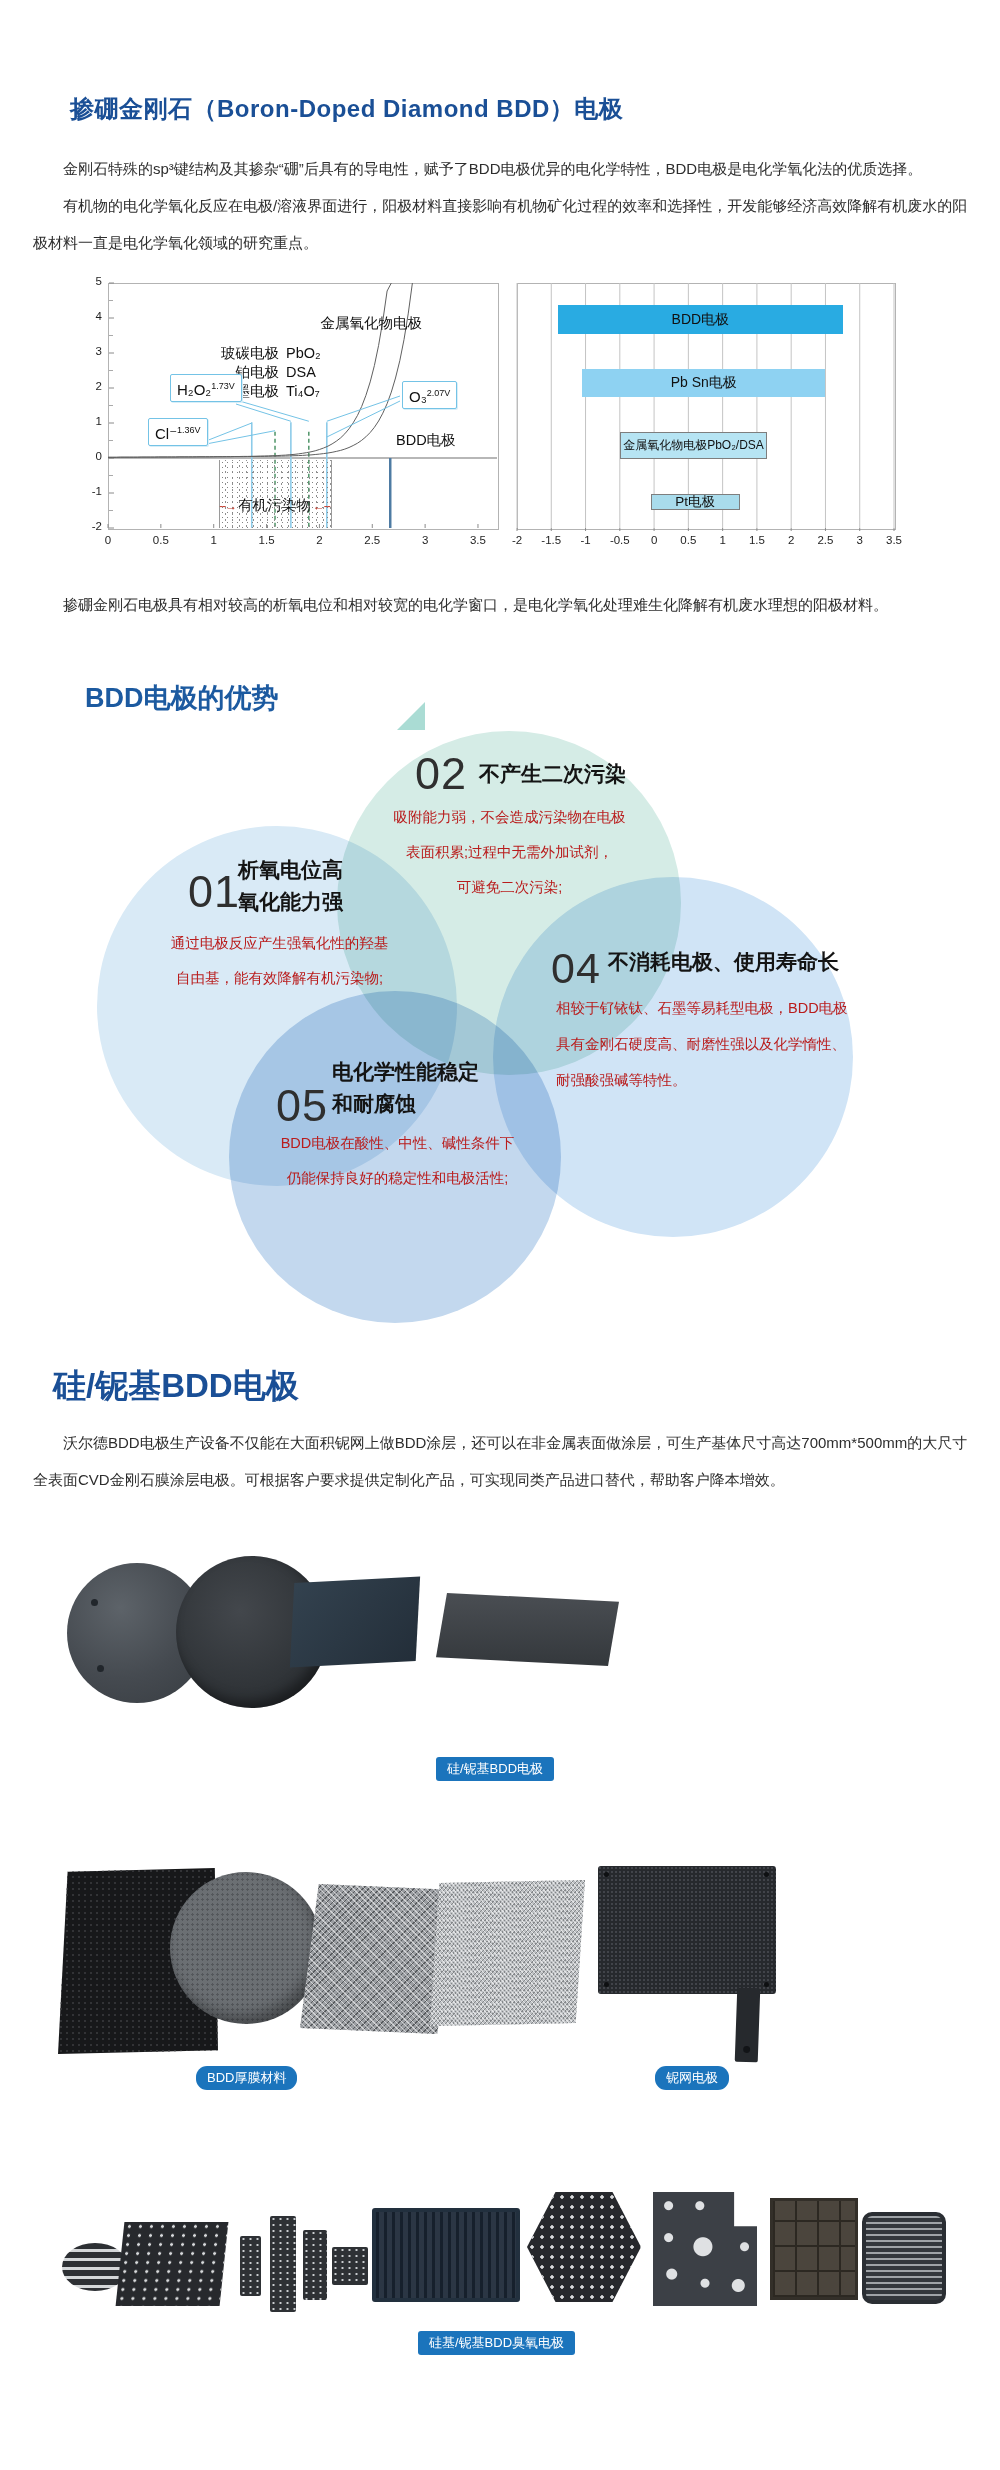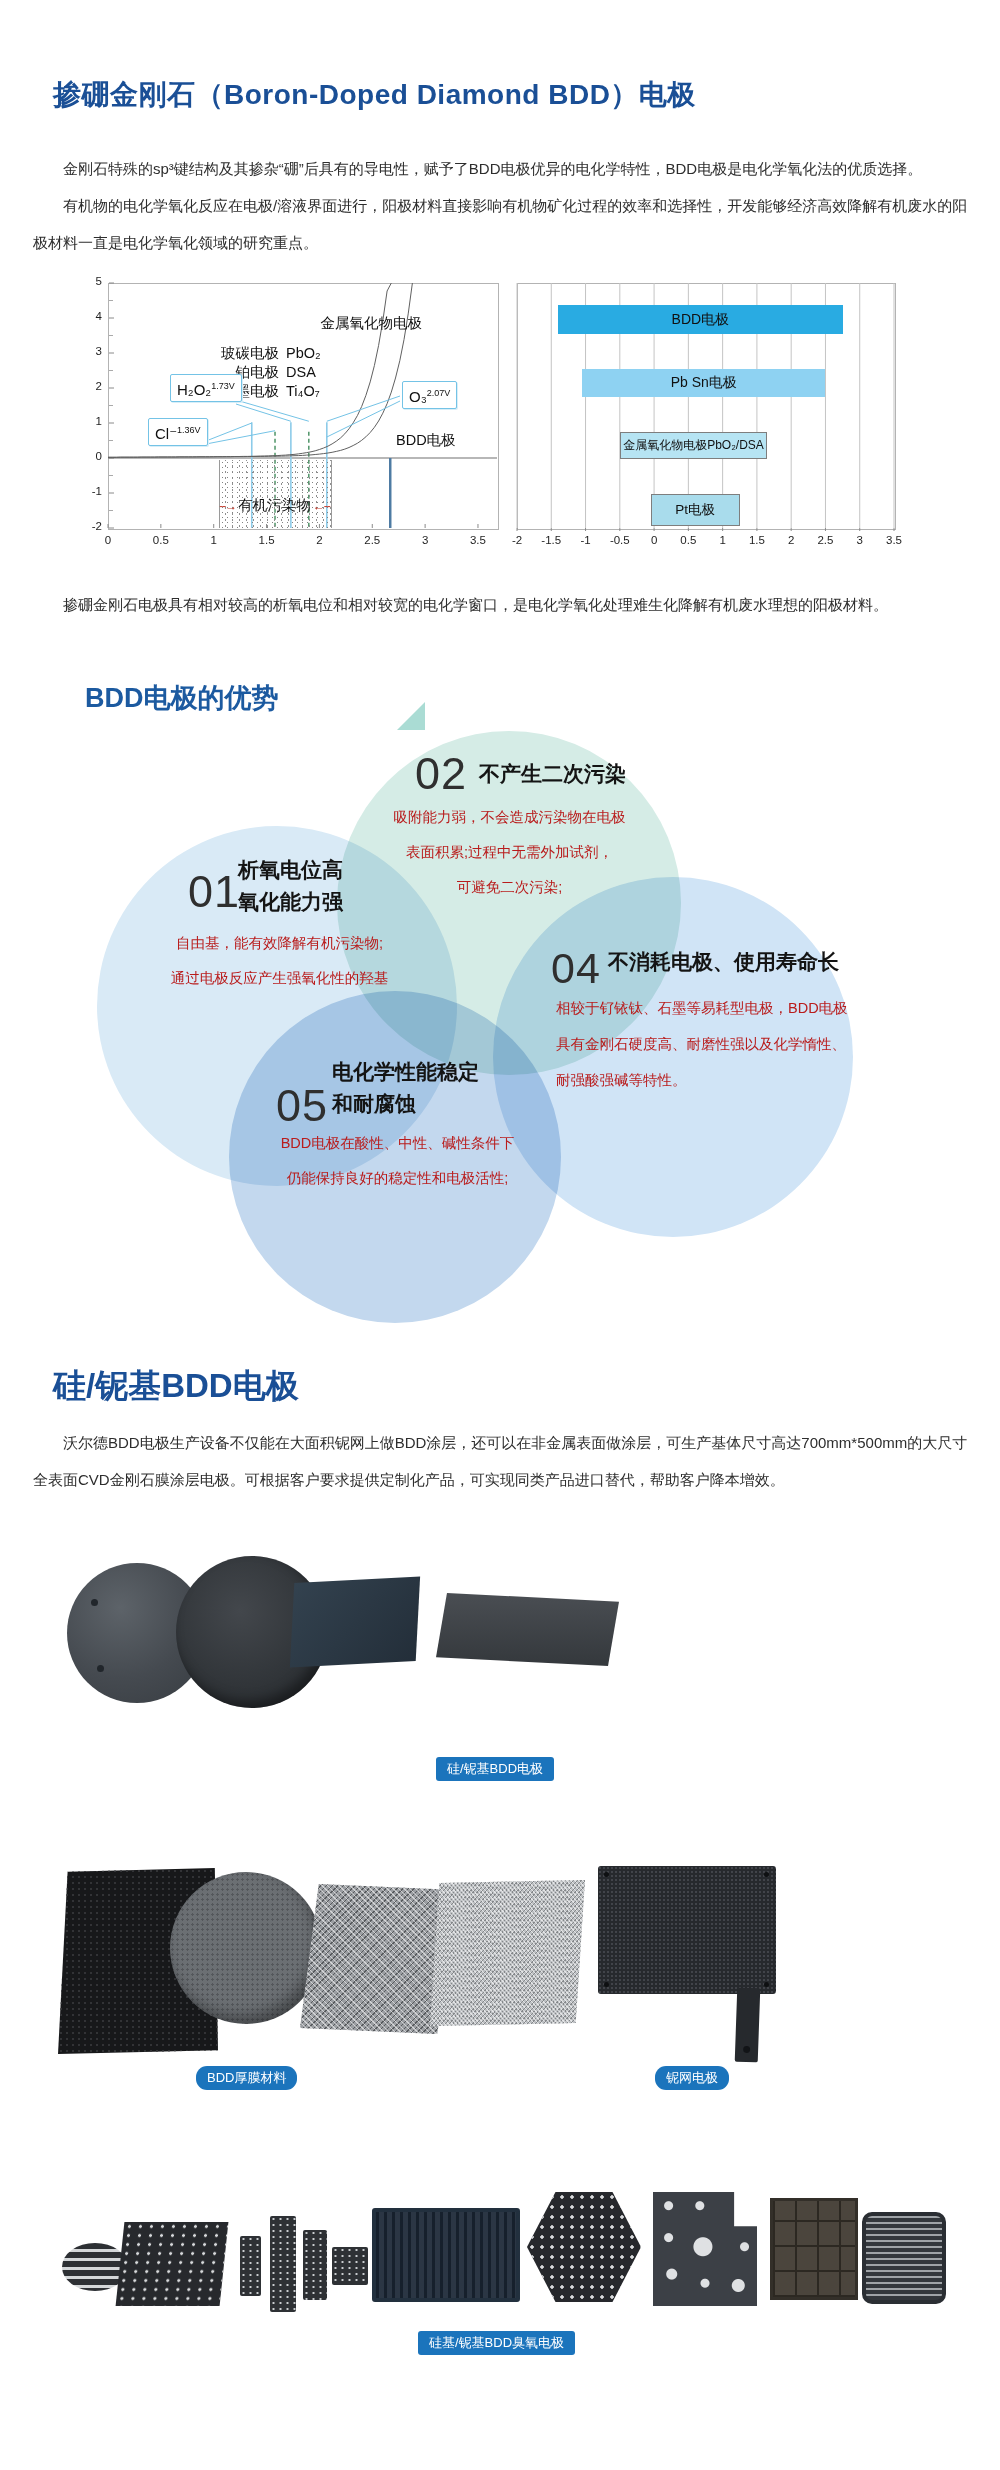--- a/index.html
+++ b/index.html
@@ -1,20 +1,20 @@
 <!DOCTYPE html>
 <html><head>
 <meta charset="utf-8">
 <style>
   html,body{margin:0;padding:0;}
   body{width:1000px;height:2470px;background:#ffffff;position:relative;
        font-family:"Liberation Sans","DejaVu Sans",sans-serif;color:#222;}
   main{position:absolute;inset:0;overflow:hidden;}
 
-  .title{position:absolute;left:53px;top:76px;margin:0;font-size:28px;font-weight:700;color:#1a4f96;letter-spacing:.5px;}
+  .title{position:absolute;left:53px;top:76px;margin:17px;font-size:24px;font-weight:700;color:#1a4f96;letter-spacing:.5px;}
   .para{position:absolute;font-size:15px;line-height:37px;color:#2d2d2d;margin:0;text-indent:2em;}
   #introP1{left:33px;top:150px;width:948px;}
   #introP2{left:33px;top:187px;width:948px;}
   #caption{left:33px;top:586px;width:948px;}
 
   
   #chartL{position:absolute;left:60px;top:278px;width:445px;height:272px;}
   #chartR{position:absolute;left:515px;top:278px;width:382px;height:272px;}
   .plotbox{position:absolute;border:1px solid #b3b3b3;}
   #chartL .plotbox{left:48px;top:5px;width:389px;height:245px;}
@@ -222,41 +222,41 @@
       <div class="ticklab" style="left: 157.364px; top: 256px; width: 32px; text-align: center; position: absolute;">0.5</div>
       <div class="ticklab" style="left: 191.636px; top: 256px; width: 32px; text-align: center; position: absolute;">1</div>
       <div class="ticklab" style="left: 225.909px; top: 256px; width: 32px; text-align: center; position: absolute;">1.5</div>
       <div class="ticklab" style="left: 260.182px; top: 256px; width: 32px; text-align: center; position: absolute;">2</div>
       <div class="ticklab" style="left: 294.455px; top: 256px; width: 32px; text-align: center; position: absolute;">2.5</div>
       <div class="ticklab" style="left: 328.727px; top: 256px; width: 32px; text-align: center; position: absolute;">3</div>
       <div class="ticklab" style="left: 363px; top: 256px; width: 32px; text-align: center; position: absolute;">3.5</div>
       <div class="bar" style="left: 43.1273px; top: 27px; width: 284.464px; height: 29px; background: rgb(41, 171, 226); font-size: 14px; position: absolute;">BDD电极</div>
       <div class="bar" style="left: 67.1182px; top: 91px; width: 243.336px; height: 28px; background: rgb(142, 210, 242); font-size: 14px; position: absolute;">Pb Sn电极</div>
       <div class="bar" style="left: 104.818px; top: 154px; width: 147.373px; height: 27px; background: rgb(182, 228, 243); font-size: 12px; position: absolute; border: 1px solid rgb(126, 126, 126);">金属氧化物电极PbO₂/DSA</div>
-      <div class="bar" style="left: 135.664px; top: 216px; width: 89.1091px; height: 32px; background: rgb(169, 220, 236); font-size: 13.5px; position: absolute; border: 1px solid rgb(126, 126, 126);">Pt电极</div>
+      <div class="bar" style="left: 135.664px; top: 216px; width: 89.1091px; height: 16px; background: rgb(169, 220, 236); font-size: 13.5px; position: absolute; border: 1px solid rgb(126, 126, 126);">Pt电极</div>
     </div>
 
   <p class="para" id="caption">掺硼金刚石电极具有相对较高的析氧电位和相对较宽的电化学窗口，是电化学氧化处理难生化降解有机废水理想的阳极材料。</p>
 
   <h2 id="advHeading">BDD电极的优势</h2>
   <div class="tri"></div>
 
   <div class="bubble" id="b01"></div>
   <div class="bubble" id="b02"></div>
   <div class="bubble" id="b03"></div>
   <div class="bubble" id="b04"></div>
 
   <div class="bnum" id="t01n">01</div>
   <div class="btitle" id="t01t">
       <div>析氧电位高</div>
       <div>氧化能力强</div>
     </div>
   <div class="bbody" id="t01b">
+      <div>通过电极反应产生强氧化性的羟基</div>
       <div>自由基，能有效降解有机污染物;</div>
-      <div>通过电极反应产生强氧化性的羟基</div>
     </div>
 
   <div class="bnum" id="t02n">02</div>
   <div class="btitle" id="t02t">
       <div>不产生二次污染</div>
     </div>
   <div class="bbody" id="t02b">
       <div>吸附能力弱，不会造成污染物在电极</div>
       <div>表面积累;过程中无需外加试剂，</div>
       <div>可避免二次污染;</div>

